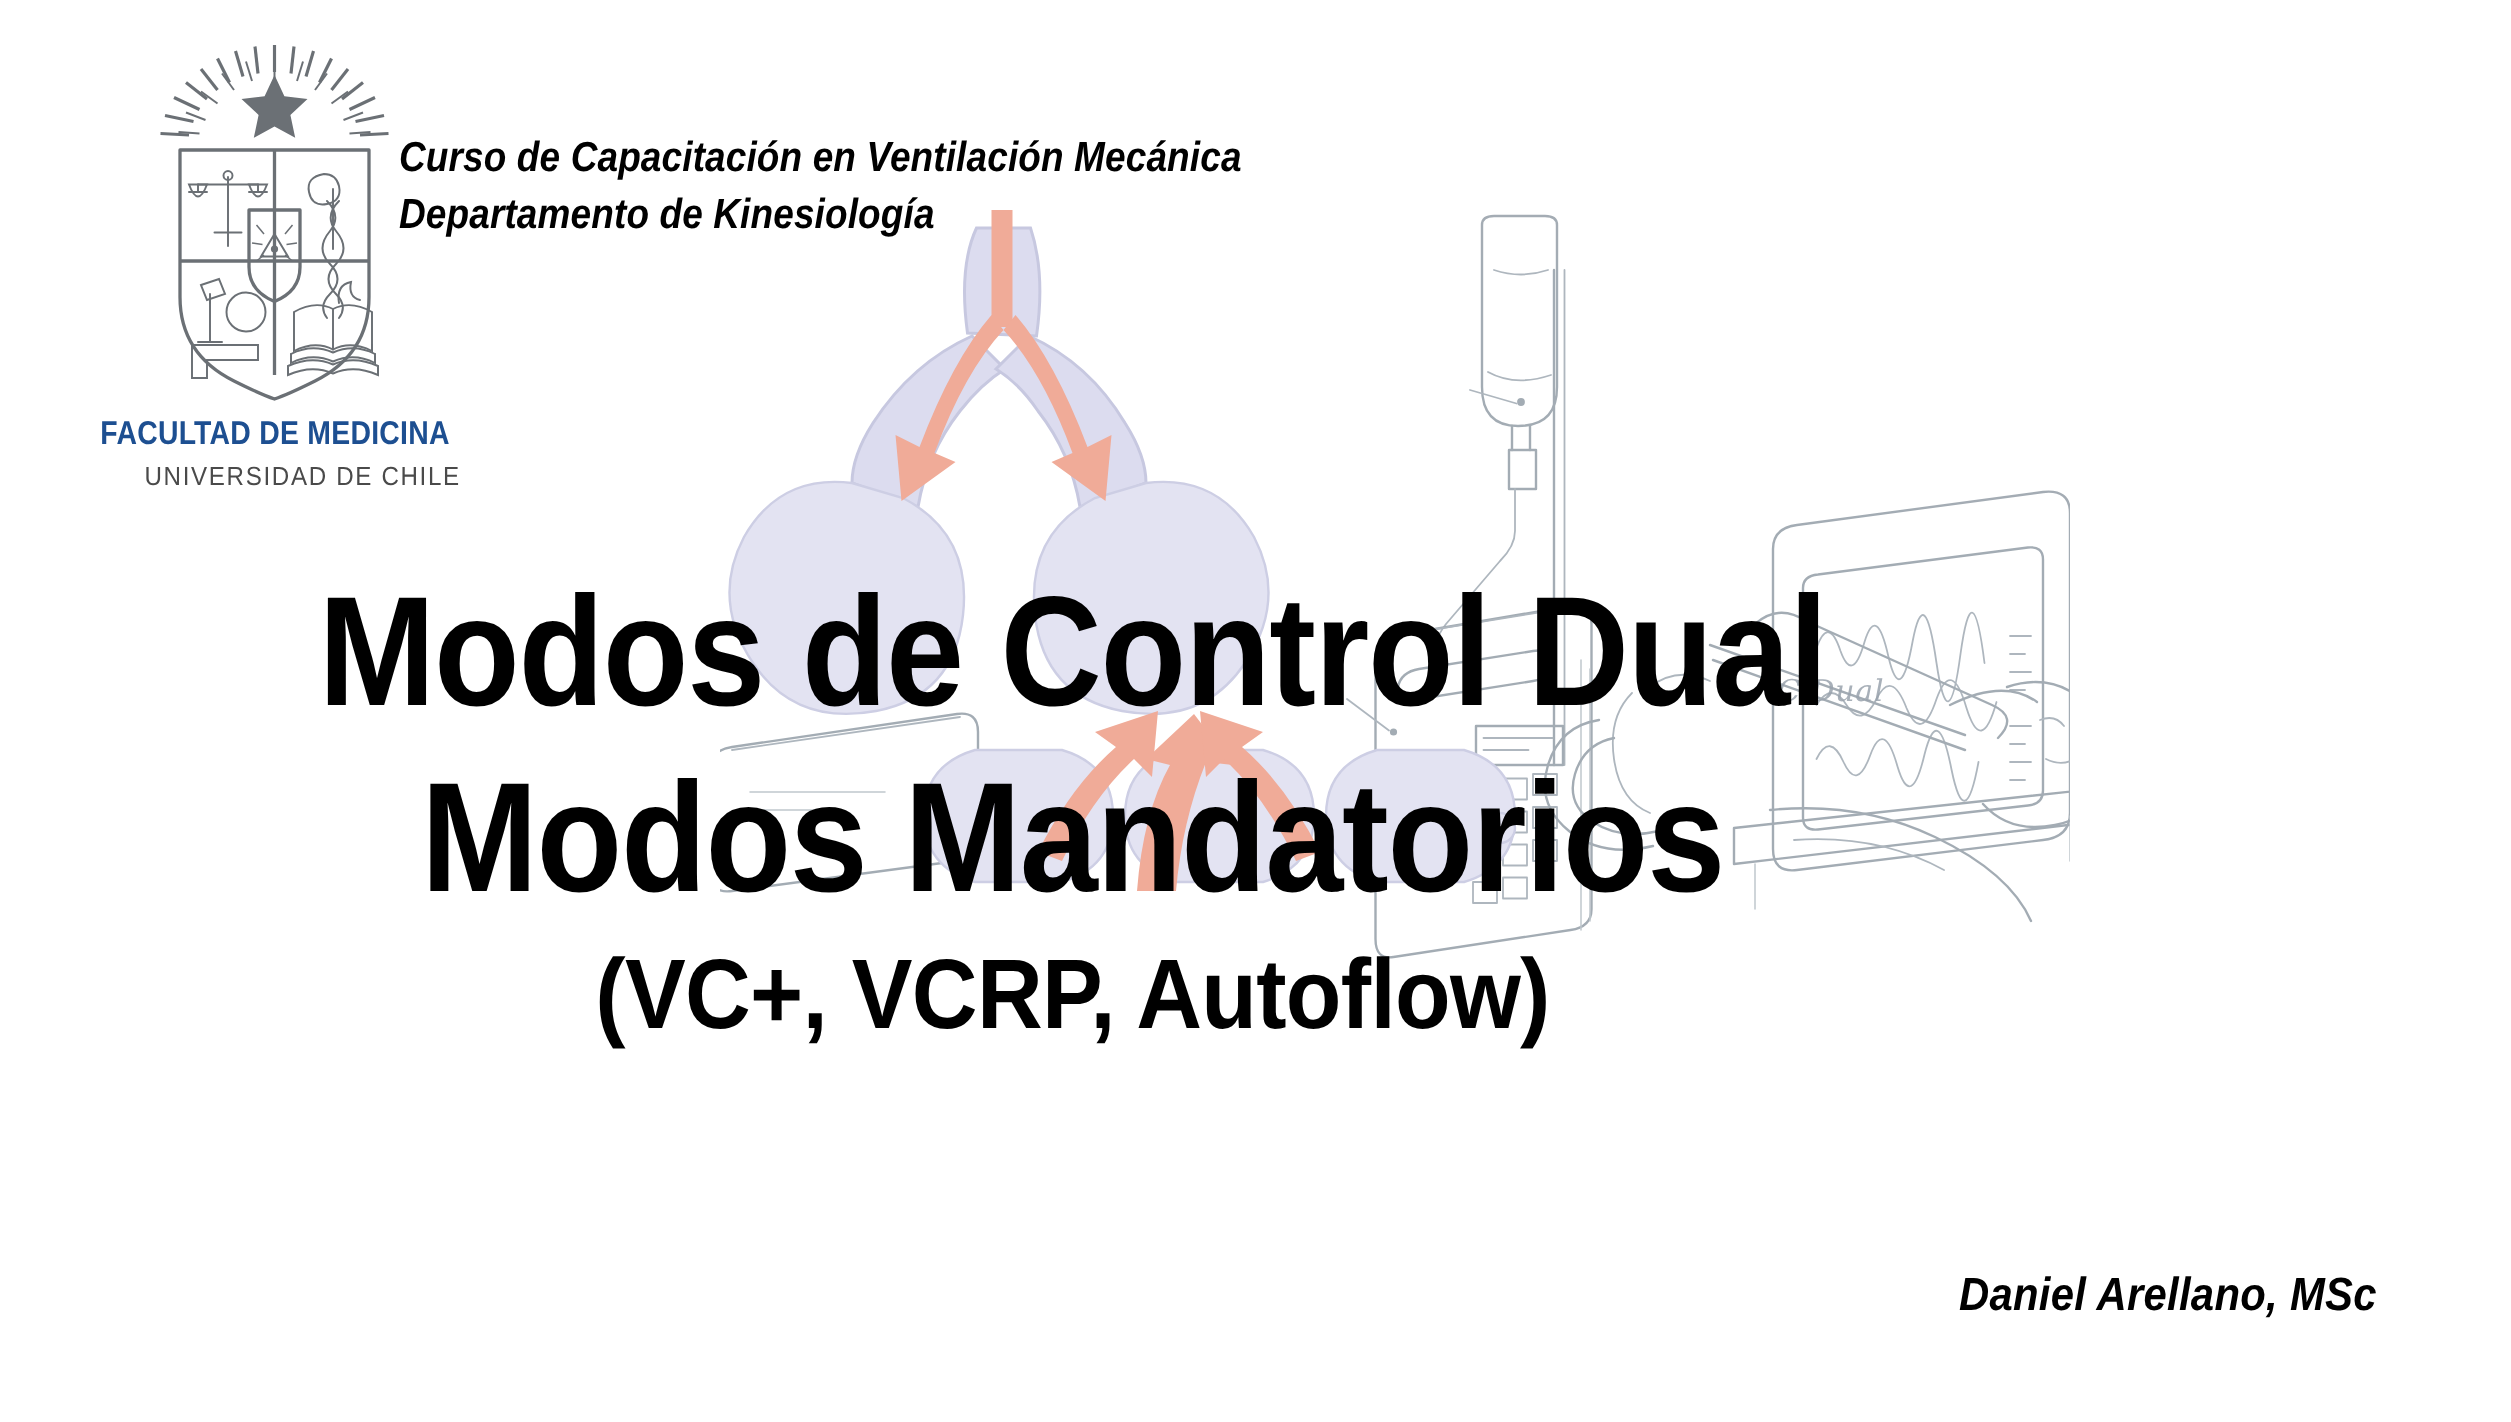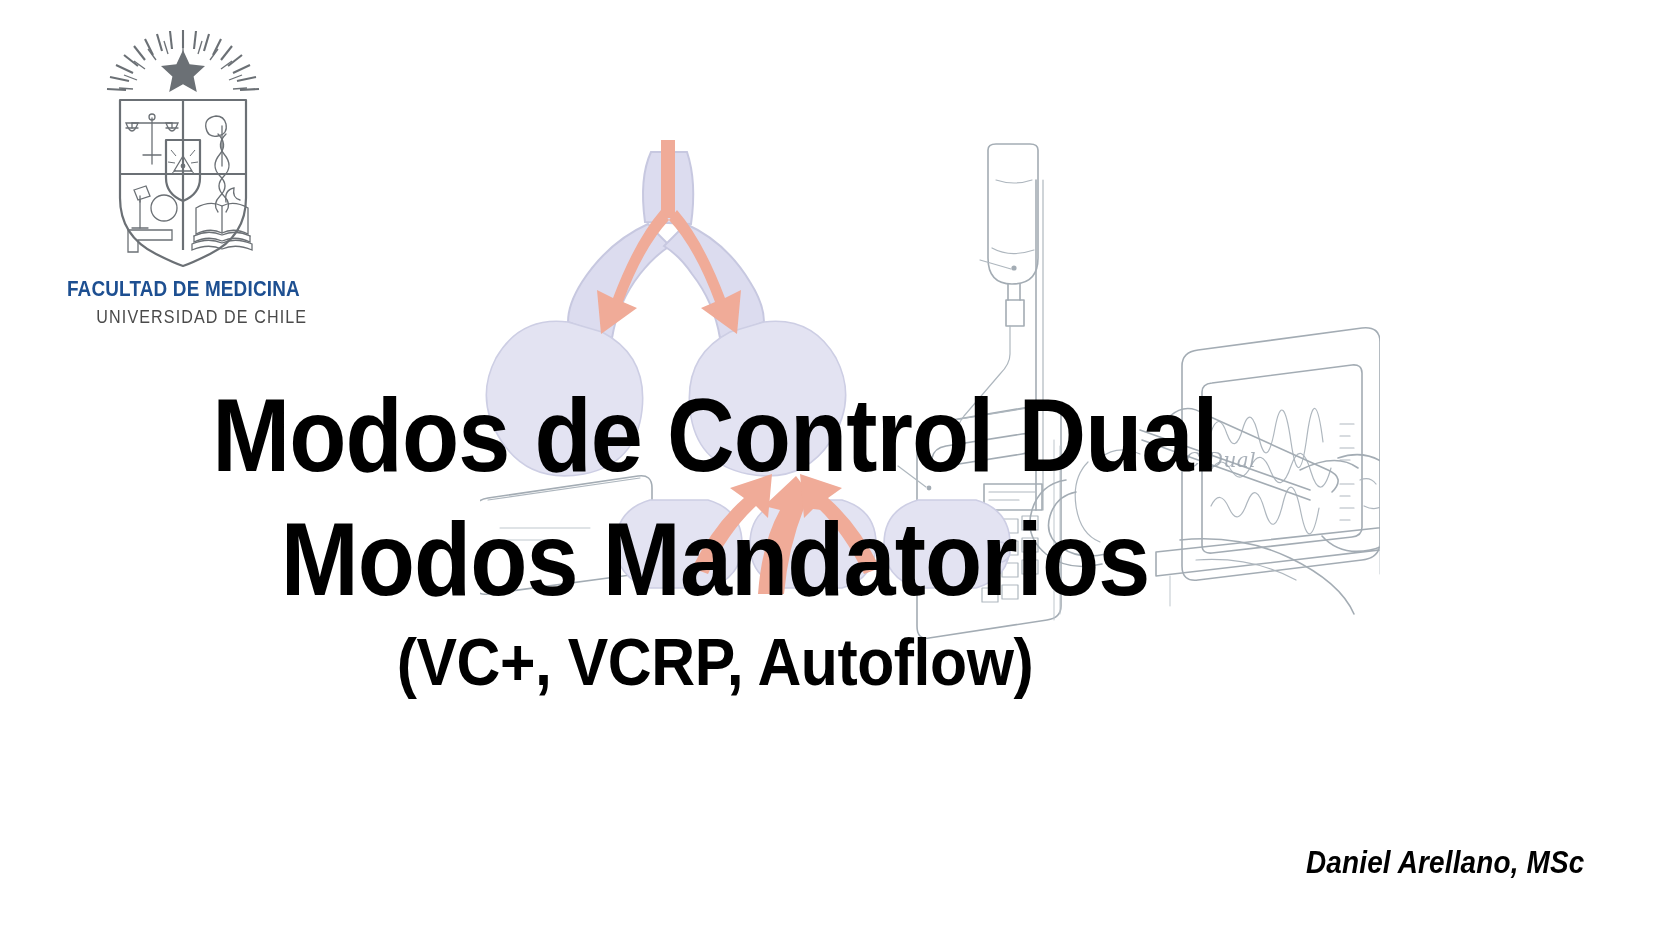--- a/index.html
+++ b/index.html
@@ -386,20 +386,24 @@
         </g>
         <path class="cs2" d="M85 134 l9 15 h-18 Z"></path>
         <circle class="cf" cx="85" cy="144" r="2.4"></circle>
       </g>
     </svg>
 
     <div class="logo-line1">FACULTAD DE MEDICINA</div>
     <div class="logo-line2">UNIVERSIDAD DE CHILE</div>
   </div>
 
+  <div class="course-header">
+    <div class="course-line">Curso de Capacitación en Ventilación Mecánica</div>
+    <div class="course-line">Departamento de Kinesiología</div>
+  </div>
 
   <div class="title-block">
     <div class="title-line">Modos de Control Dual</div>
     <div class="title-line">Modos Mandatorios</div>
     <div class="subtitle-line">(VC+, VCRP, Autoflow)</div>
   </div>
 
   <div class="author">Daniel Arellano, MSc</div>
 
 </div>

